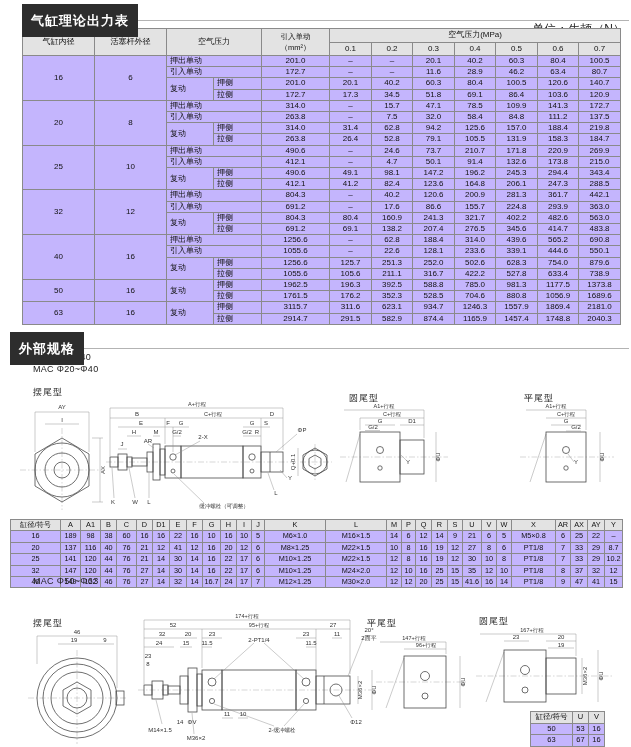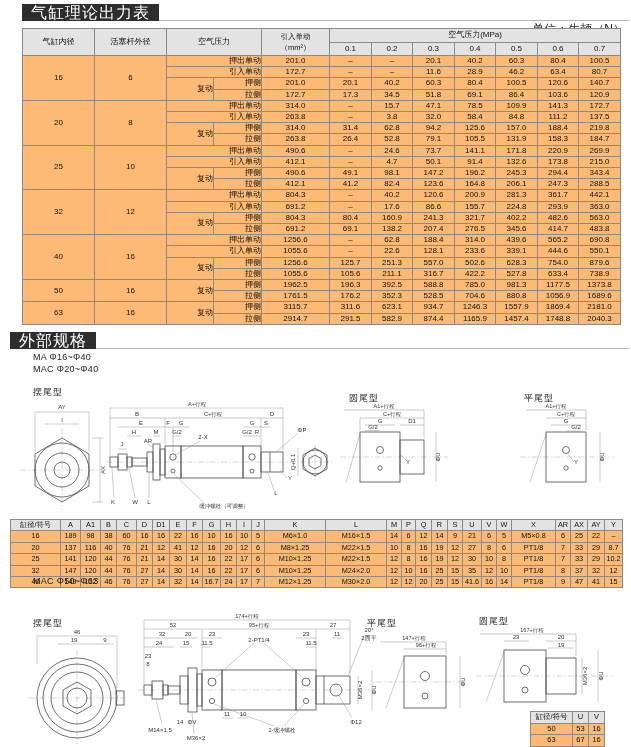--- a/index.html
+++ b/index.html
@@ -1,28 +1,28 @@
 <!DOCTYPE html>
 <html><head>
 <meta charset="utf-8">
 <style>
 *{margin:0;padding:0;box-sizing:border-box}
 body{font-family:"Liberation Sans",sans-serif;background:#fff;color:#1a1a1a}
 .page{position:relative;width:631px;height:747px;background:#fff;overflow:hidden}
-.sec-hdr{position:absolute;background:#2d2d2d;color:#fff;font-weight:normal;font-size:16px;line-height:17px;padding:0 9px;letter-spacing:1px;z-index:2}
+.sec-hdr{position:absolute;background:#2d2d2d;color:#fff;font-weight:bold;font-size:13px;line-height:17px;padding:8px 9px;letter-spacing:1px;z-index:2}
 .sec-rule{position:absolute;border-top:1px solid #b3b3b3;z-index:1}
 .unit{position:absolute;top:21px;right:6px;font-size:12px;color:#222}
 .note{position:absolute;font-size:9px;color:#222;letter-spacing:.3px}
 .tlabel{position:absolute;font-size:9px;color:#222;letter-spacing:1px}
-table{border-collapse:collapse;table-layout:fixed;position:absolute;background:#fdba74}
+table{border-collapse:collapse;table-layout:fixed;position:absolute;background:#c4b5fd}
 #force-table{left:22px;top:28px;width:598px;font-size:8px;border:1px solid #444}
 #force-table th,#force-table td{border:1px solid #8a8a8a;text-align:center;padding:0;height:10.2px;line-height:10.2px;overflow:hidden;white-space:nowrap;font-weight:normal;color:#111}
 #force-table th{background:#e3e3e3;height:12.5px;line-height:12.5px}
 #force-table th div{line-height:11px;font-size:7.5px}
-#force-table td.al{text-align:right;padding-left:3px}
+#force-table td.al{text-align:left;padding-left:3px}
 #force-table tr.grp td{border-top:1px solid #444}
 #dim-table{left:10px;top:519px;width:612px;font-size:7.3px;border:1px solid #444}
 #dim-table th,#dim-table td{border:1px solid #8a8a8a;text-align:center;padding:0;height:10.4px;line-height:10.4px;white-space:nowrap;overflow:hidden;font-weight:normal;color:#111}
 #dim-table th{background:#e3e3e3}
 #uv-table{left:530px;top:711px;width:74px;font-size:7.5px;border:1px solid #444}
 #uv-table th,#uv-table td{border:1px solid #8a8a8a;text-align:center;padding:0;height:10.5px;line-height:10.5px;font-weight:normal;color:#111}
 #uv-table th{background:#e3e3e3}
 svg{position:absolute;overflow:visible}
 svg .s{stroke:#4a4a4a;fill:none;stroke-width:.8}
 svg .dim{stroke:#8a8a8a;fill:none;stroke-width:.45}
@@ -133,21 +133,21 @@
           <td>47.1</td>
           <td>78.5</td>
           <td>109.9</td>
           <td>141.3</td>
           <td>172.7</td>
         </tr>
         <tr>
           <td colspan="2" class="al">引入单动</td>
           <td>263.8</td>
           <td>–</td>
-          <td>3.8</td>
+          <td>7.5</td>
           <td>32.0</td>
           <td>58.4</td>
           <td>84.8</td>
           <td>111.2</td>
           <td>137.5</td>
         </tr>
         <tr>
           <td rowspan="2" class="al">复动</td>
           <td class="al">押侧</td>
           <td>314.0</td>
@@ -171,21 +171,21 @@
           <td>184.7</td>
         </tr>
         <tr class="grp">
           <td rowspan="4">25</td>
           <td rowspan="4">10</td>
           <td colspan="2" class="al">押出单动</td>
           <td>490.6</td>
           <td>–</td>
           <td>24.6</td>
           <td>73.7</td>
-          <td>141.1</td>
+          <td>210.7</td>
           <td>171.8</td>
           <td>220.9</td>
           <td>269.9</td>
         </tr>
         <tr>
           <td colspan="2" class="al">引入单动</td>
           <td>412.1</td>
           <td>–</td>
           <td>4.7</td>
           <td>50.1</td>
@@ -287,21 +287,21 @@
           <td>339.1</td>
           <td>444.6</td>
           <td>550.1</td>
         </tr>
         <tr>
           <td rowspan="2" class="al">复动</td>
           <td class="al">押侧</td>
           <td>1256.6</td>
           <td>125.7</td>
           <td>251.3</td>
-          <td>557.0</td>
+          <td>252.0</td>
           <td>502.6</td>
           <td>628.3</td>
           <td>754.0</td>
           <td>879.6</td>
         </tr>
         <tr>
           <td class="al">拉侧</td>
           <td>1055.6</td>
           <td>105.6</td>
           <td>211.1</td>

